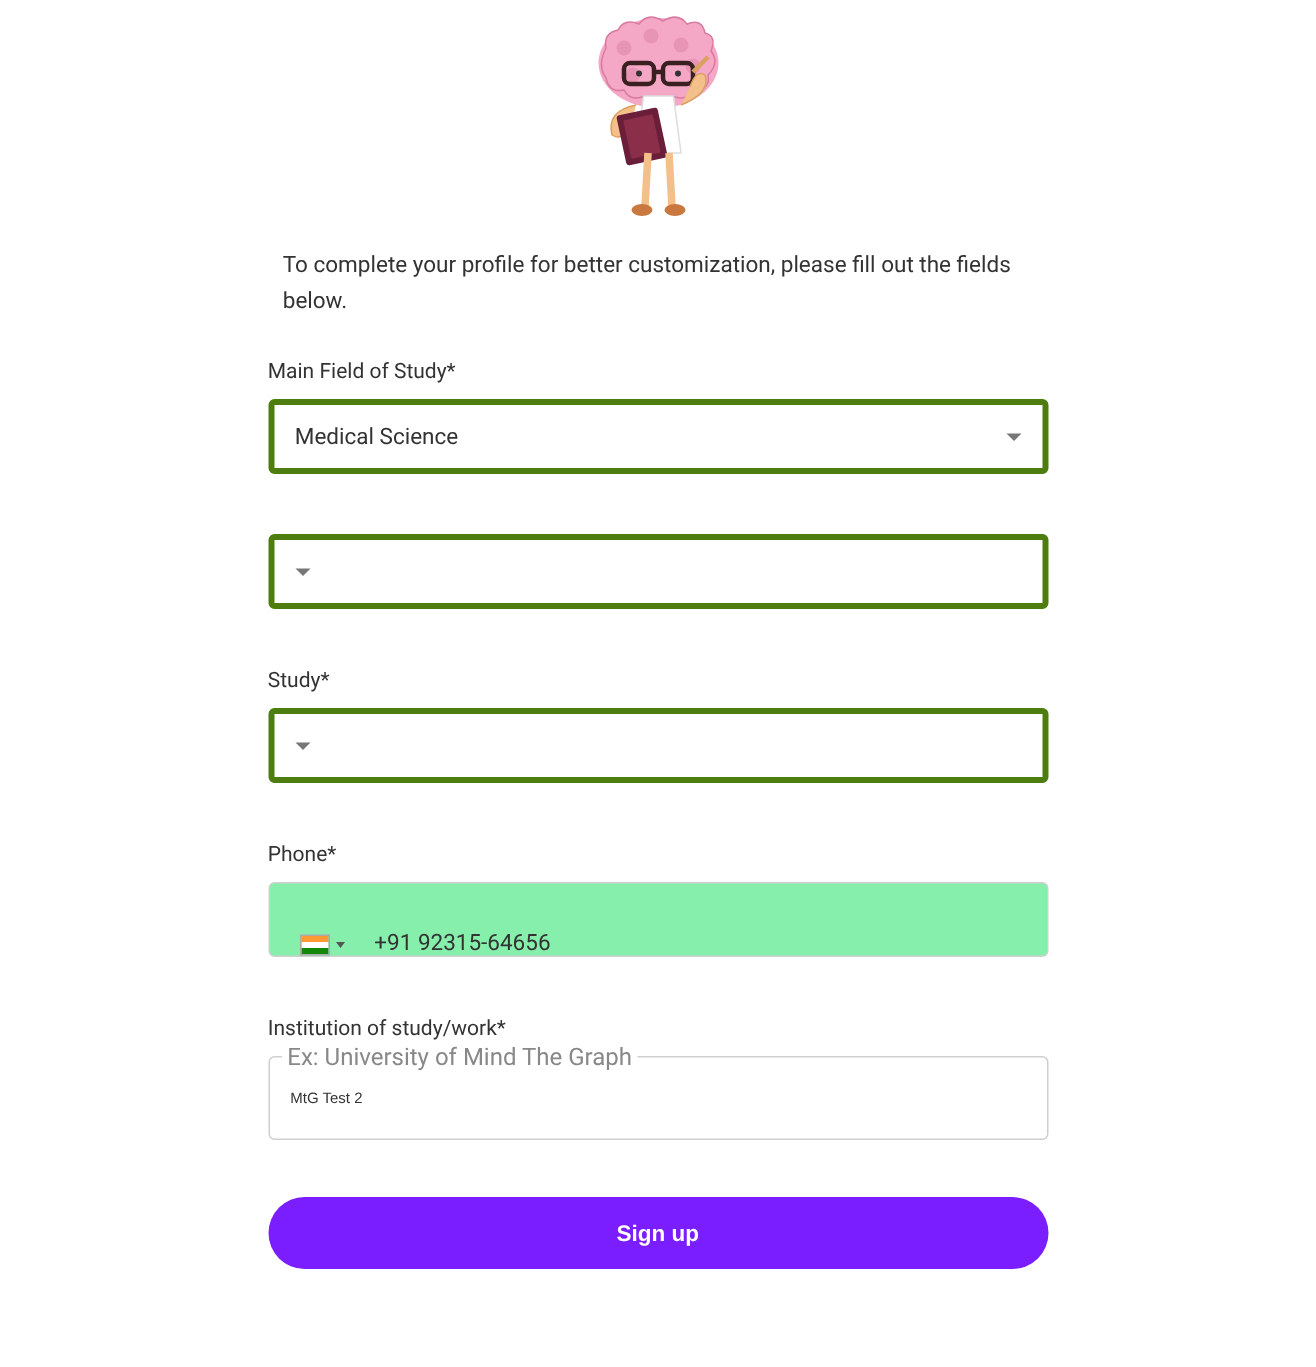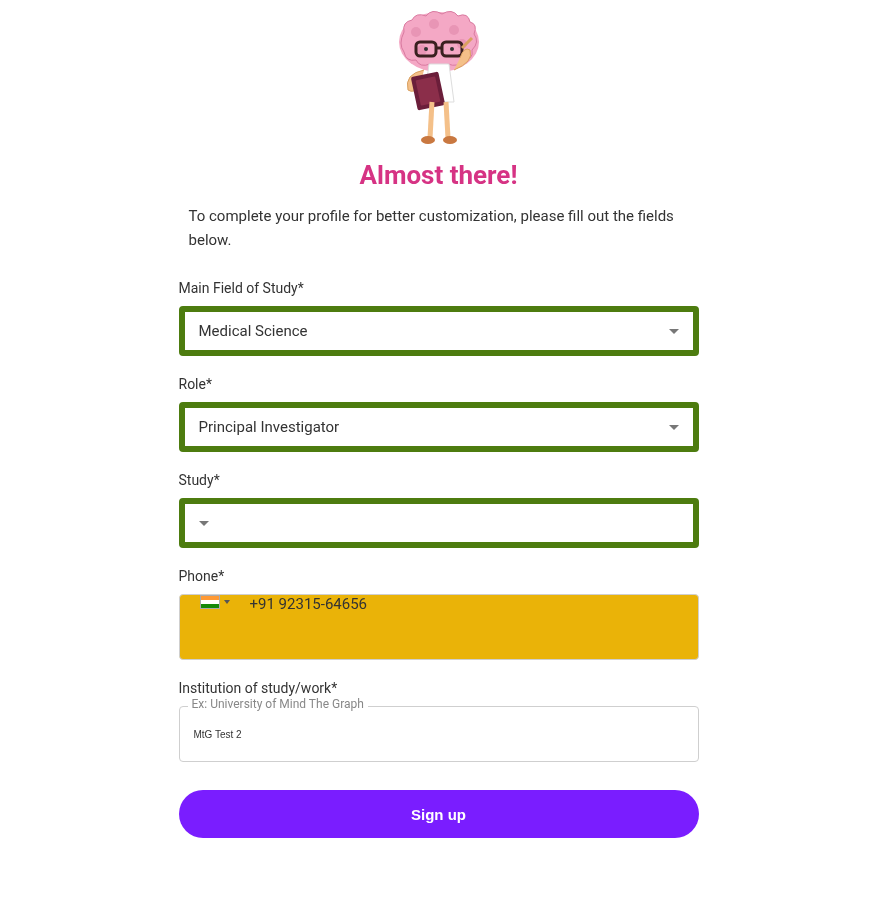--- a/index.html
+++ b/index.html
@@ -40,31 +40,31 @@
       font-size: 15px;
       color: #333;
       margin-top: 14px;
       line-height: 1.6;
       padding: 0 10px;
     }
     .form {
       margin-top: 28px;
     }
     .field-group {
-      margin-bottom: 20px;
+      margin-bottom: 40px;
     }
     .field-label {
       font-size: 14px;
       color: #333;
       margin-bottom: 10px;
       display: block;
     }
     .select-wrap {
       position: relative;
-      border: 6px solid #4d7c0f;
+      border: 4px solid #4d7c0f;
       border-radius: 4px;
       height: 50px;
       display: flex;
       align-items: center;
       padding: 0 14px;
       cursor: pointer;
       background: #fff;
     }
     .select-value {
       font-size: 15px;
@@ -112,25 +112,25 @@
     .radio-outer.selected .radio-inner {
       display: block;
     }
     .radio-label {
       font-size: 15px;
       color: #333;
     }
     .phone-wrap {
       border: 1px solid #cfcfcf;
       border-radius: 4px;
-      height: 66px;
-      display: flex;
-      align-items: flex-start;
+      height: 50px;
+      display: flex;
+      align-items: flex-end;
       padding: 0 14px;
-      background: #eab308;
+      background: #86efac;
     }
     .flag-box {
       display: flex;
       align-items: center;
       gap: 4px;
       margin-right: 20px;
       padding-left: 6px;
       cursor: pointer;
     }
     .flag-rect {
@@ -157,21 +157,21 @@
       border: 1px solid #cfcfcf;
       border-radius: 4px;
       background: #fff;
     }
     .institution-hint {
       position: absolute;
       top: -10px;
       left: 8px;
       background: #fff;
       padding: 0 4px;
-      font-size: 12px;
+      font-size: 16px;
       color: #888;
     }
     .institution-input {
       border: none;
       outline: none;
       width: 100%;
       height: 54px;
       padding: 0 14px;
       font-size: 10px;
       color: #333;
@@ -224,38 +224,35 @@
       <line x1="88" y1="46" x2="98" y2="36" stroke="#d9a060" stroke-width="3"></line>
 
       <line x1="58" y1="100" x2="56" y2="136" stroke="#f4c089" stroke-width="5"></line>
       <line x1="72" y1="100" x2="74" y2="136" stroke="#f4c089" stroke-width="5"></line>
 
       <ellipse cx="54" cy="138" rx="7" ry="4" fill="#c97840"></ellipse>
       <ellipse cx="76" cy="138" rx="7" ry="4" fill="#c97840"></ellipse>
     </svg>
   </div>
 
-  <h1 class="title">Almost there!</h1>
   <p class="subtitle">To complete your profile for better customization, please fill out the fields below.</p>
 
   <div class="form">
 
     <div class="field-group">
       <label class="field-label">Main Field of Study*</label>
       <div class="select-wrap">
         <span class="select-value">Medical Science</span>
         <span class="dropdown-caret"></span>
       </div>
     </div>
 
 
     <div class="field-group">
-      <label class="field-label">Role*</label>
       <div class="select-wrap">
-        <span class="select-value">Principal Investigator</span>
         <span class="dropdown-caret"></span>
       </div>
     </div>
 
     <div class="field-group">
       <label class="field-label">Study*</label>
       <div class="select-wrap">
         <span class="dropdown-caret"></span>
       </div>
     </div>
@@ -264,21 +261,21 @@
       <label class="field-label">Phone*</label>
       <div class="phone-wrap">
         <div class="flag-box">
           <span class="flag-rect"></span>
           <span class="flag-caret"></span>
         </div>
         <span class="phone-value">+91 92315-64656</span>
       </div>
     </div>
 
-    <div class="field-group" style="margin-bottom:10px;">
+    <div class="field-group" style="margin-bottom:20px;">
       <label class="field-label">Institution of study/work*</label>
       <div class="institution-wrap">
         <span class="institution-hint">Ex: University of Mind The Graph</span>
         <input class="institution-input" type="text" value="MtG Test 2" placeholder="Ex: University of Mind The Graph" style="">
       </div>
     </div>
 
     <button class="signup-btn">Sign up</button>
 
   </div>

